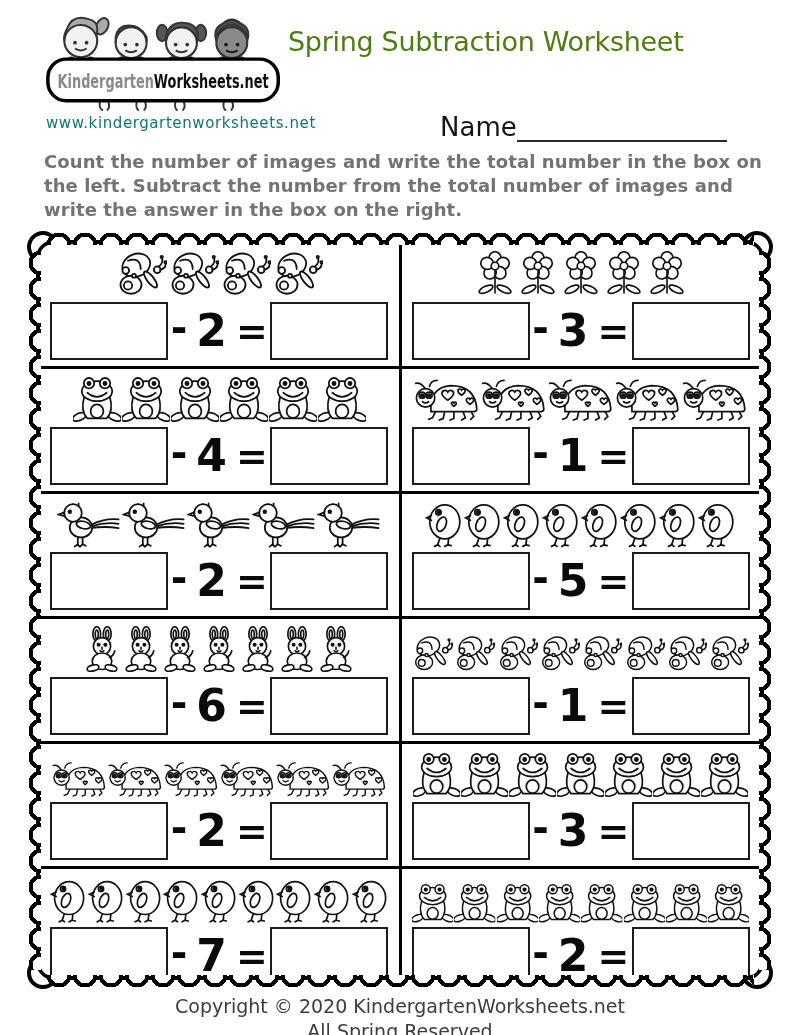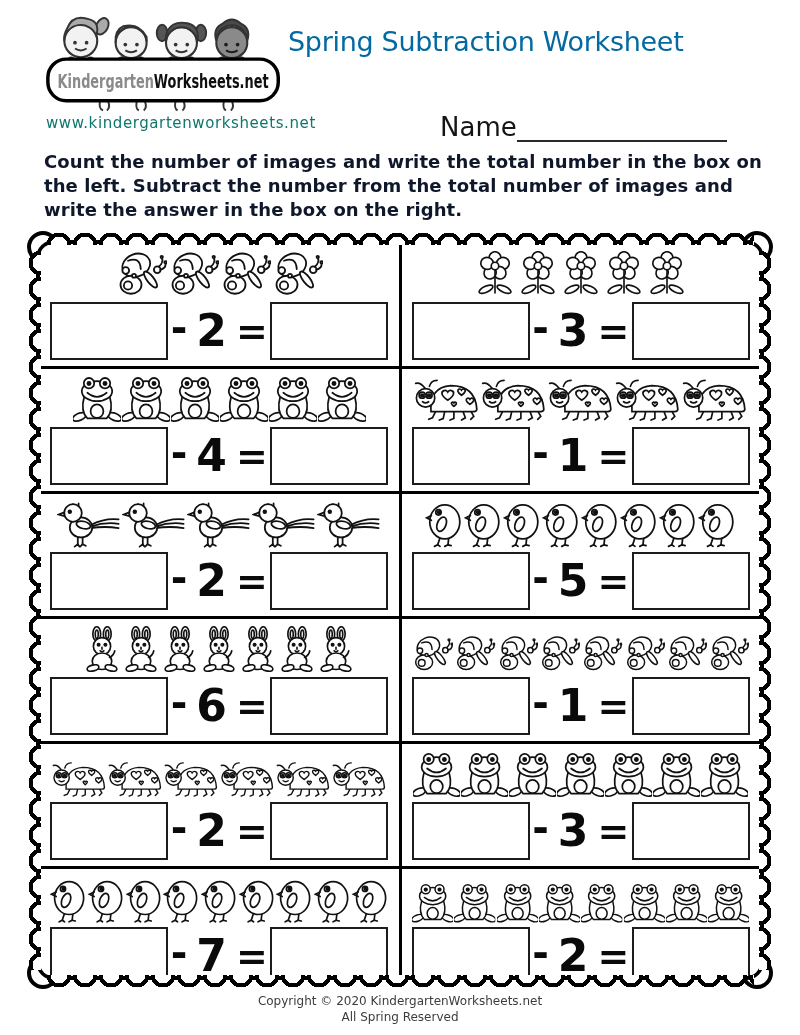--- a/index.html
+++ b/index.html
@@ -3,25 +3,25 @@
 <meta charset="utf-8">
 <style>
   html,body{margin:0;padding:0;}
   body{width:800px;height:1035px;background:#fff;position:relative;overflow:hidden;
        font-family:"DejaVu Sans","Liberation Sans",sans-serif;color:#111;}
 
   
   .logo{position:absolute;left:44px;top:10px;width:242px;height:106px;}
   .site-url{position:absolute;left:46px;top:114px;font-size:15px;letter-spacing:.6px;color:#0f766e;}
   .title{position:absolute;left:288px;top:26px;width:480px;font-size:27px;font-weight:400;
-         letter-spacing:-.3px;color:#0369a1;font-family:"DejaVu Sans",sans-serif;}
+         letter-spacing:-.3px;color:#4d7c0f;font-family:"DejaVu Sans",sans-serif;}
   .name-row{position:absolute;left:440px;top:112px;font-size:26px;color:#151515;text-align:right;}
   .name-line{display:inline-block;width:210px;height:26px;border-bottom:2.5px solid #2a2a2a;vertical-align:bottom;}
   .instructions{position:absolute;left:44px;top:150px;width:726px;font-size:18px;font-weight:bold;
-                line-height:1.34;letter-spacing:.1px;color:#0f172a;}
+                line-height:1.34;letter-spacing:.1px;color:#737373;}
 
   
   .frame{position:absolute;left:36px;top:240px;width:728px;height:740px;
          border:4px solid #000;border-radius:18px;background:transparent;box-sizing:border-box;}
   .sc{position:absolute;pointer-events:none;}
   .sc-top{top:-12px;left:6px;right:6px;height:13px;
     background:radial-gradient(circle 12.5px at 13px 13px,#fff 0 8.5px,#000 8.5px 12.5px,transparent 12.5px);
     background-size:26px 13px;background-repeat:repeat-x;}
   .sc-bottom{bottom:-12px;left:6px;right:6px;height:13px;
     background:radial-gradient(circle 12.5px at 13px 0px,#fff 0 8.5px,#000 8.5px 12.5px,transparent 12.5px);
@@ -44,21 +44,21 @@
   .img-row{height:50px;display:flex;align-items:flex-end;justify-content:center;gap:1px;margin-top:1px;}
   .eq-row{width:100%;display:flex;align-items:center;justify-content:space-between;margin-top:3px;flex:1;}
   .wbox{width:118px;height:58px;border:2.5px solid #1c1c1c;background:#fff;box-sizing:border-box;}
   .eq-text{display:flex;align-items:center;gap:9px;font-weight:bold;color:#0a0a0a;}
   .eq-minus{font-size:40px;line-height:1;transform:translateY(-3px);}
   .eq-num{font-size:44px;line-height:1;}
   .eq-eq{font-size:38px;line-height:1;}
 
   
   .footer{position:absolute;left:0;right:0;top:994px;text-align:center;color:#3c3c3c;}
-  .footer div{font-size:12px;line-height:1.3;}
+  .footer div{font-size:19px;line-height:1.3;}
   .icon{display:block;}
 </style>
 </head>
 <body>
 
 <svg width="0" height="0" style="position:absolute" aria-hidden="true">
   <defs>
     <symbol id="sym-butterfly" viewBox="0 0 68 64">
       <g fill="#fff" stroke="#111" stroke-width="2.4" stroke-linecap="round">
         <ellipse cx="27" cy="19" rx="19" ry="15" transform="rotate(-22 27 19)"></ellipse>

